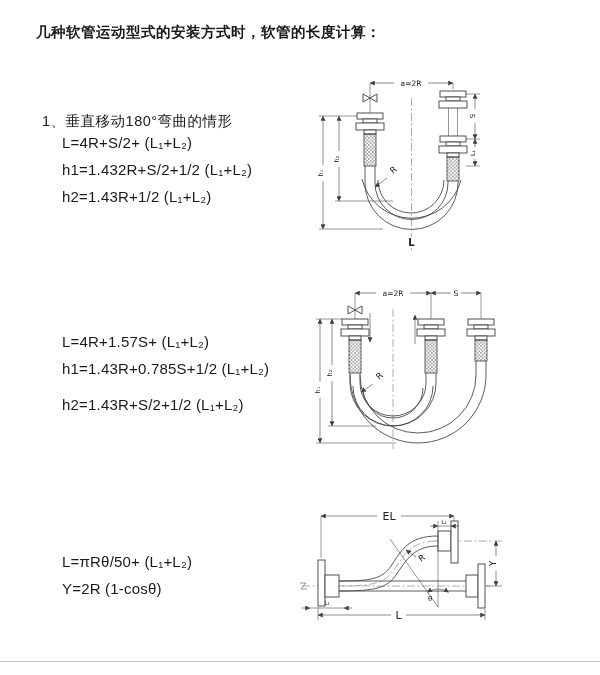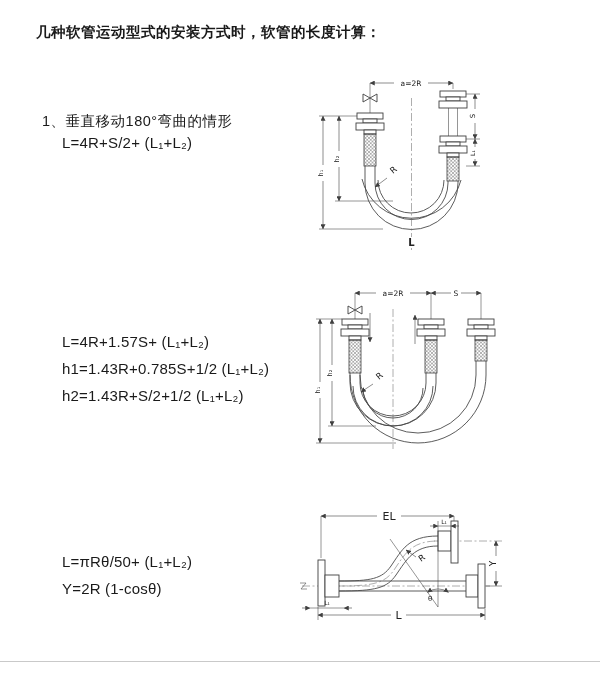--- a/index.html
+++ b/index.html
@@ -24,20 +24,22 @@
 </style>
 </head>
 <body>
 
 <div id="page-root">
 
   <div class="doc-title">几种软管运动型式的安装方式时，软管的长度计算：</div>
 
   <div class="sec-title" style="top:112px">1、垂直移动180°弯曲的情形</div>
   <div class="formula" style="top:134px">L=4R+S/2+ (L₁+L₂)</div>
+  <div class="formula" style="top:161px">h1=1.432R+S/2+1/2 (L₁+L₂)</div>
+  <div class="formula" style="top:188px">h2=1.43R+1/2 (L₁+L₂)</div>
 
   <svg class="diag" style="left:313px;top:68px" width="212" height="190" viewBox="0 0 212 190">
     <defs>
       <marker id="ar1" viewBox="0 0 10 10" refX="9.5" refY="5" markerWidth="5" markerHeight="5" markerUnits="userSpaceOnUse" orient="auto-start-reverse">
           <path d="M0,0L10,5L0,10Z" fill="#3f3f3f"></path>
         </marker>
       <pattern id="br1" width="3.5" height="3.5" patternUnits="userSpaceOnUse">
         <path d="M0,3.5L3.5,0M0,0L3.5,3.5" stroke="#6a6a6a" stroke-width="0.5"></path>
       </pattern>
     </defs>
@@ -113,21 +115,21 @@
       <line class="dim" x1="74" y1="110" x2="62" y2="119" marker-end="url(#ar1)"></line>
     </g>
     <g>
       <rect class="wbg" x="93" y="169" width="11" height="11"></rect>
       <text class="lbl" x="98.5" y="178" font-size="10" font-weight="600" text-anchor="middle">L</text>
     </g>
   </svg>
 
   <div class="formula" style="top:333px">L=4R+1.57S+ (L₁+L₂)</div>
   <div class="formula" style="top:360px">h1=1.43R+0.785S+1/2 (L₁+L₂)</div>
-  <div class="formula" style="top:387px">h2=1.43R+S/2+1/2 (L₁+L₂)</div>
+  <div class="formula" style="top:396px">h2=1.43R+S/2+1/2 (L₁+L₂)</div>
 
   <svg class="diag" style="left:306px;top:283px" width="238" height="172" viewBox="0 0 238 172">
     <defs>
       <marker id="ar2" viewBox="0 0 10 10" refX="9.5" refY="5" markerWidth="5" markerHeight="5" markerUnits="userSpaceOnUse" orient="auto-start-reverse">
           <path d="M0,0L10,5L0,10Z" fill="#3f3f3f"></path>
         </marker>
       <pattern id="br2" width="3.5" height="3.5" patternUnits="userSpaceOnUse">
         <path d="M0,3.5L3.5,0M0,0L3.5,3.5" stroke="#6a6a6a" stroke-width="0.5"></path>
       </pattern>
     </defs>

